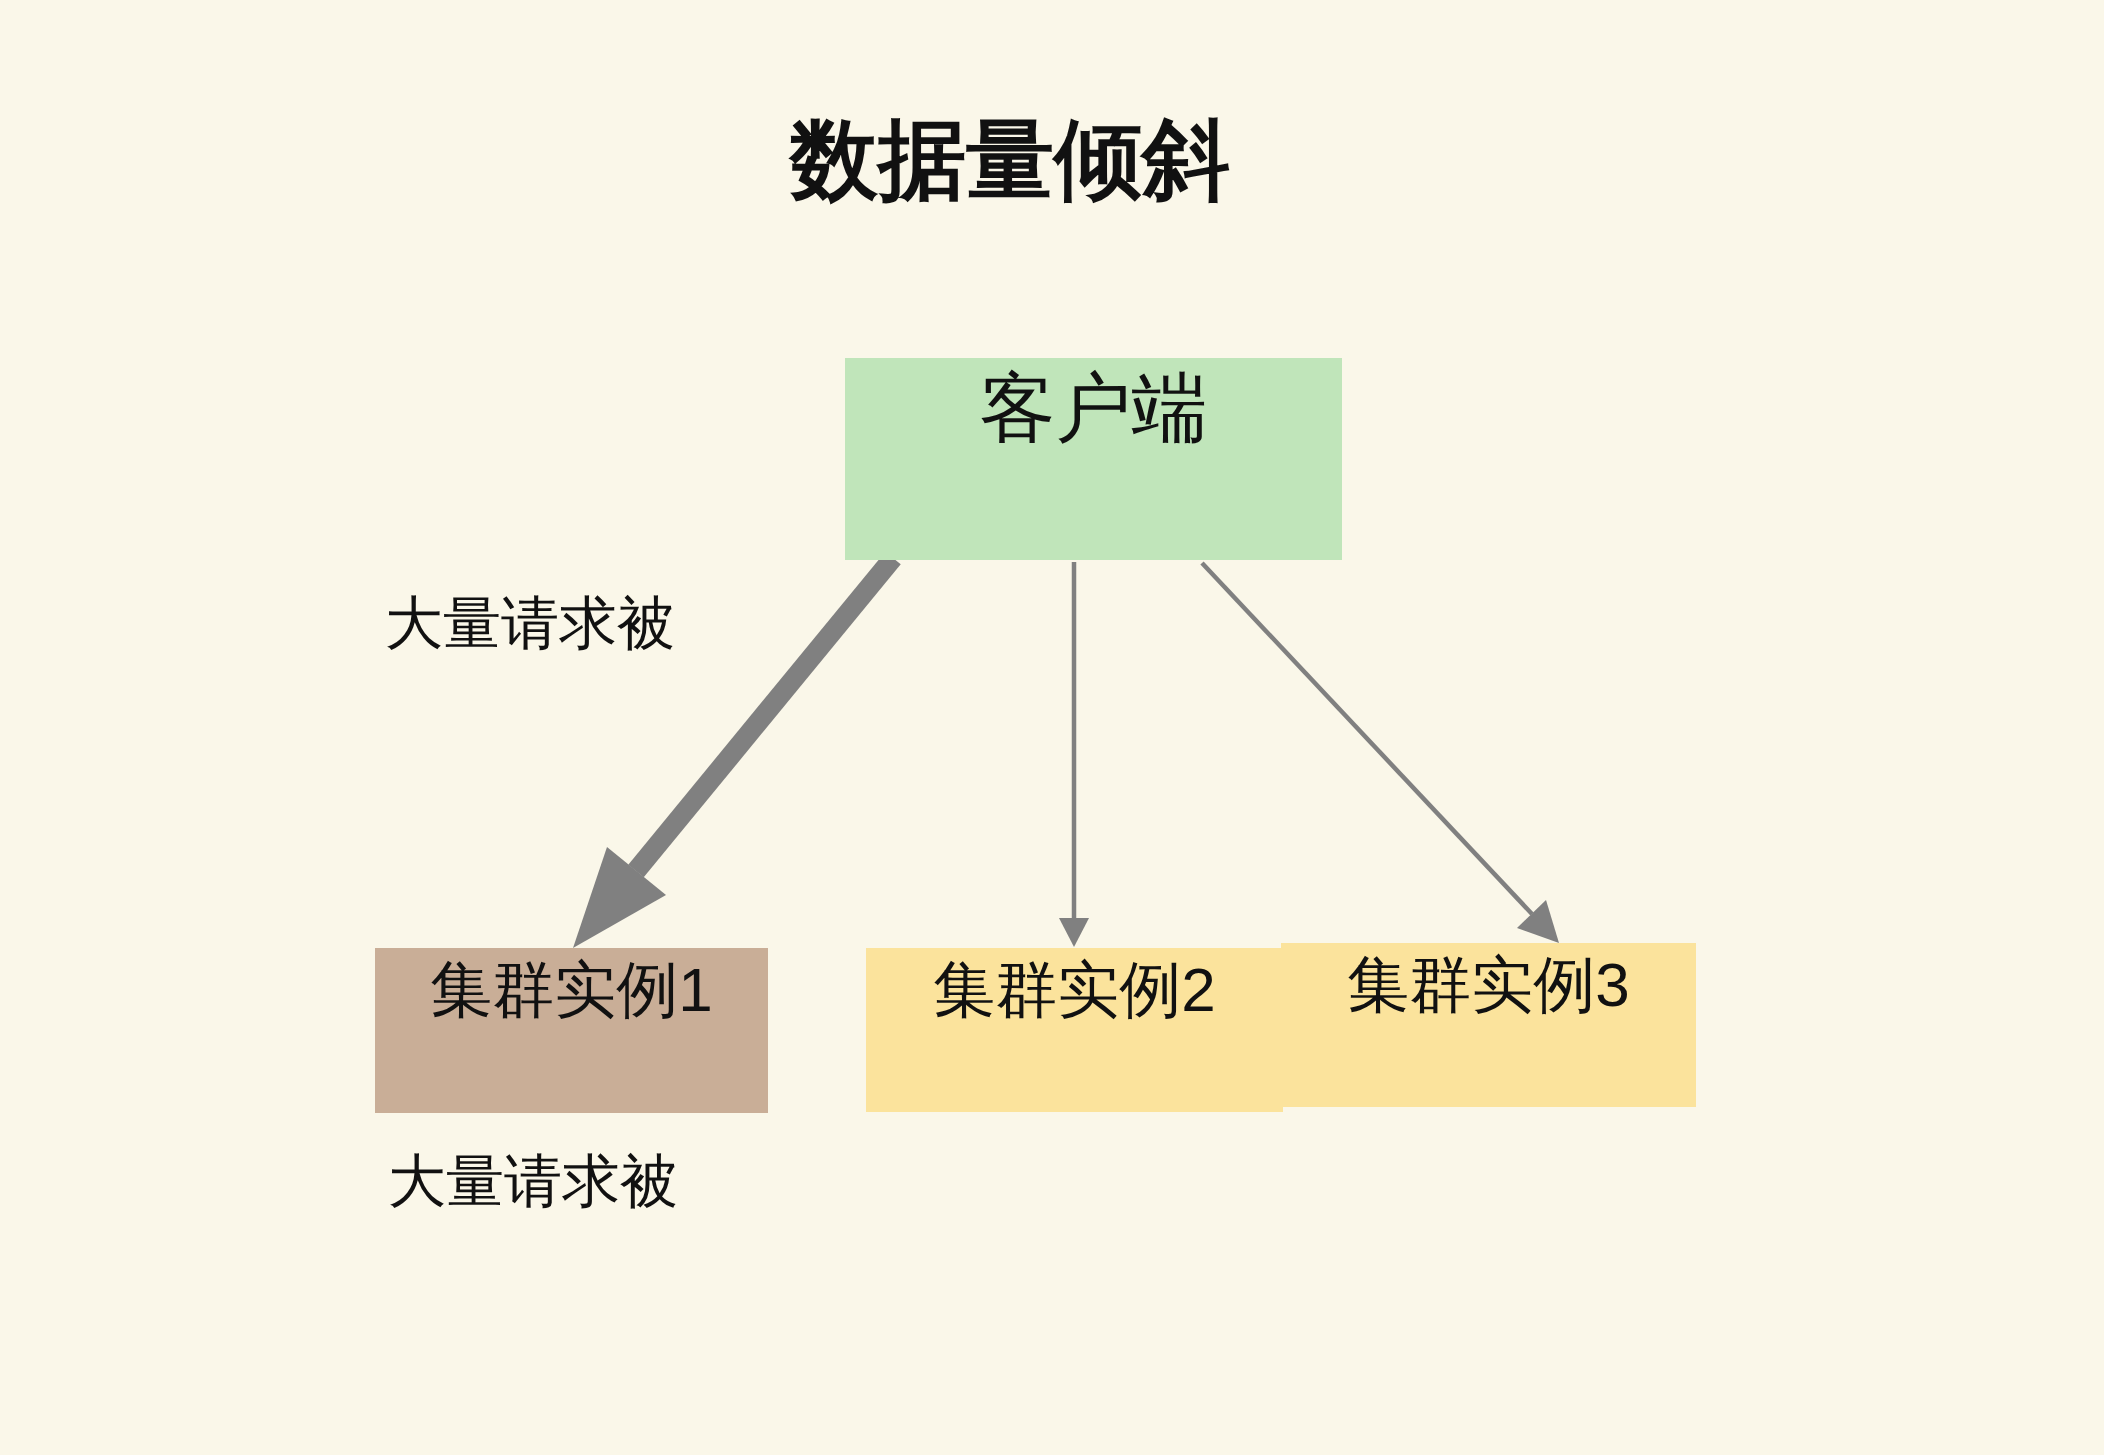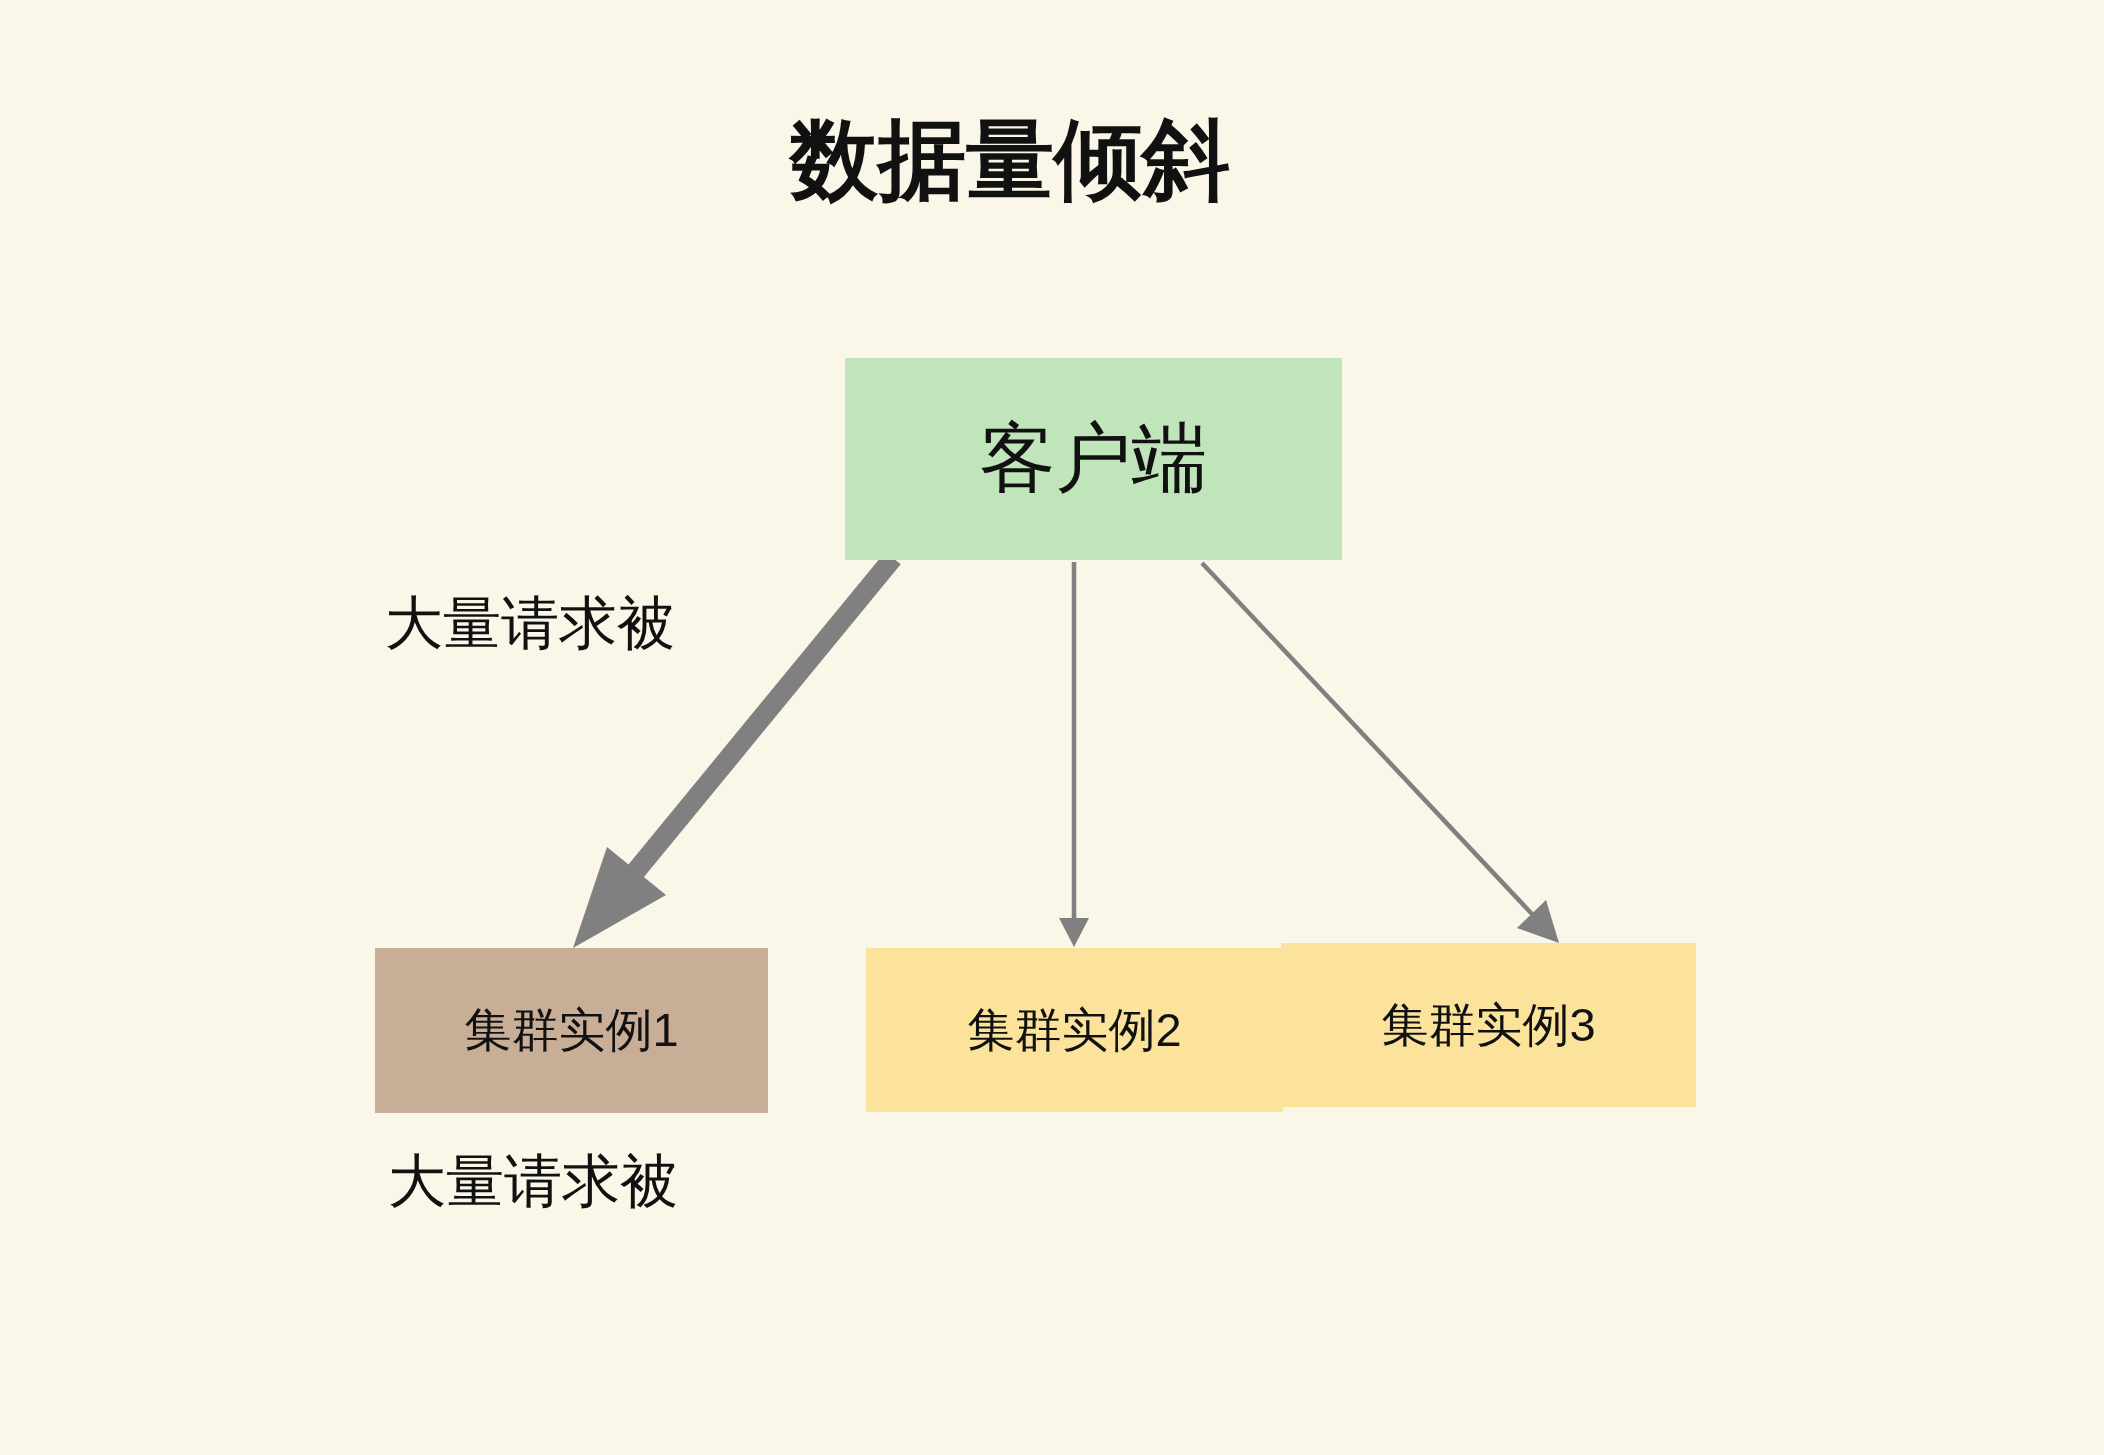--- a/index.html
+++ b/index.html
@@ -29,32 +29,31 @@
     font-size: 88px;
     line-height: 120px;
     font-weight: 700;
     letter-spacing: 0px;
     white-space: nowrap;
     color: var(--text);
   }
   .node {
     position: absolute;
     display: flex;
-    align-items: center;
     justify-content: center;
     white-space: nowrap;
     font-weight: 400;
   }
   .node-client {
     left: 845px; top: 358px;
     width: 497px; height: 202px;
     background: var(--client-box);
     font-size: 76px;
   }
-  .node-instance { font-size: 47px; }
+  .node-instance { font-size: 62px; }
   .node-instance1 {
     left: 375px; top: 948px;
     width: 393px; height: 165px;
     background: var(--instance1-box);
   }
   .node-instance2 {
     left: 866px; top: 948px;
     width: 417px; height: 164px;
     background: var(--instance-box);
   }

